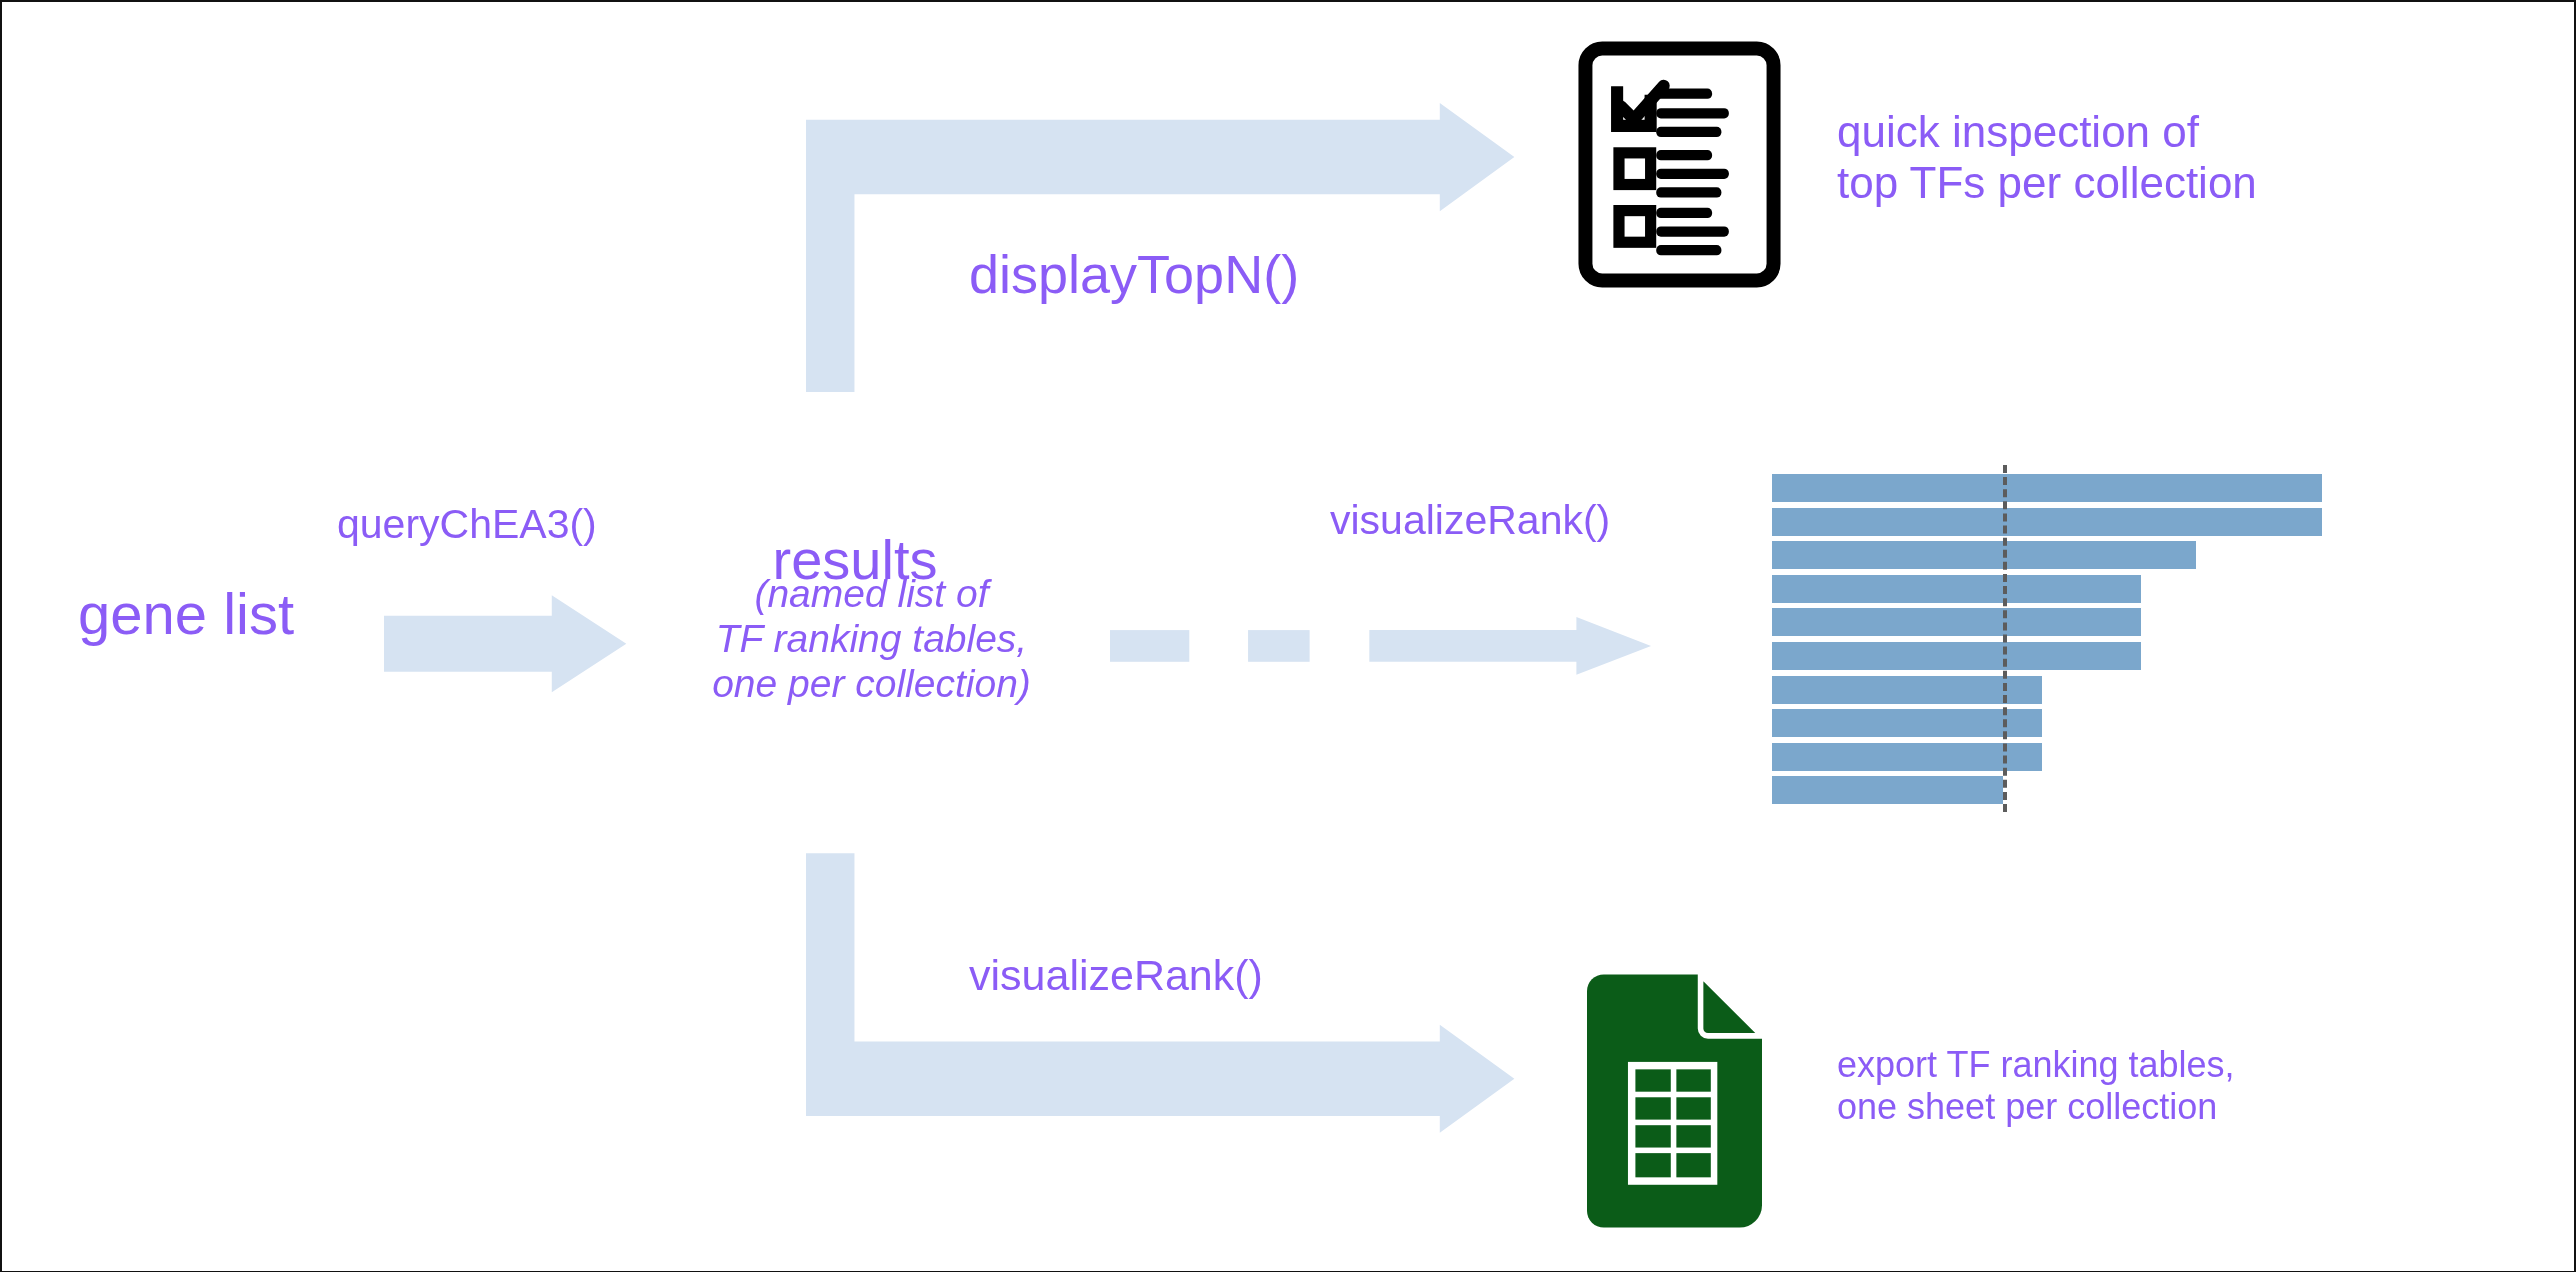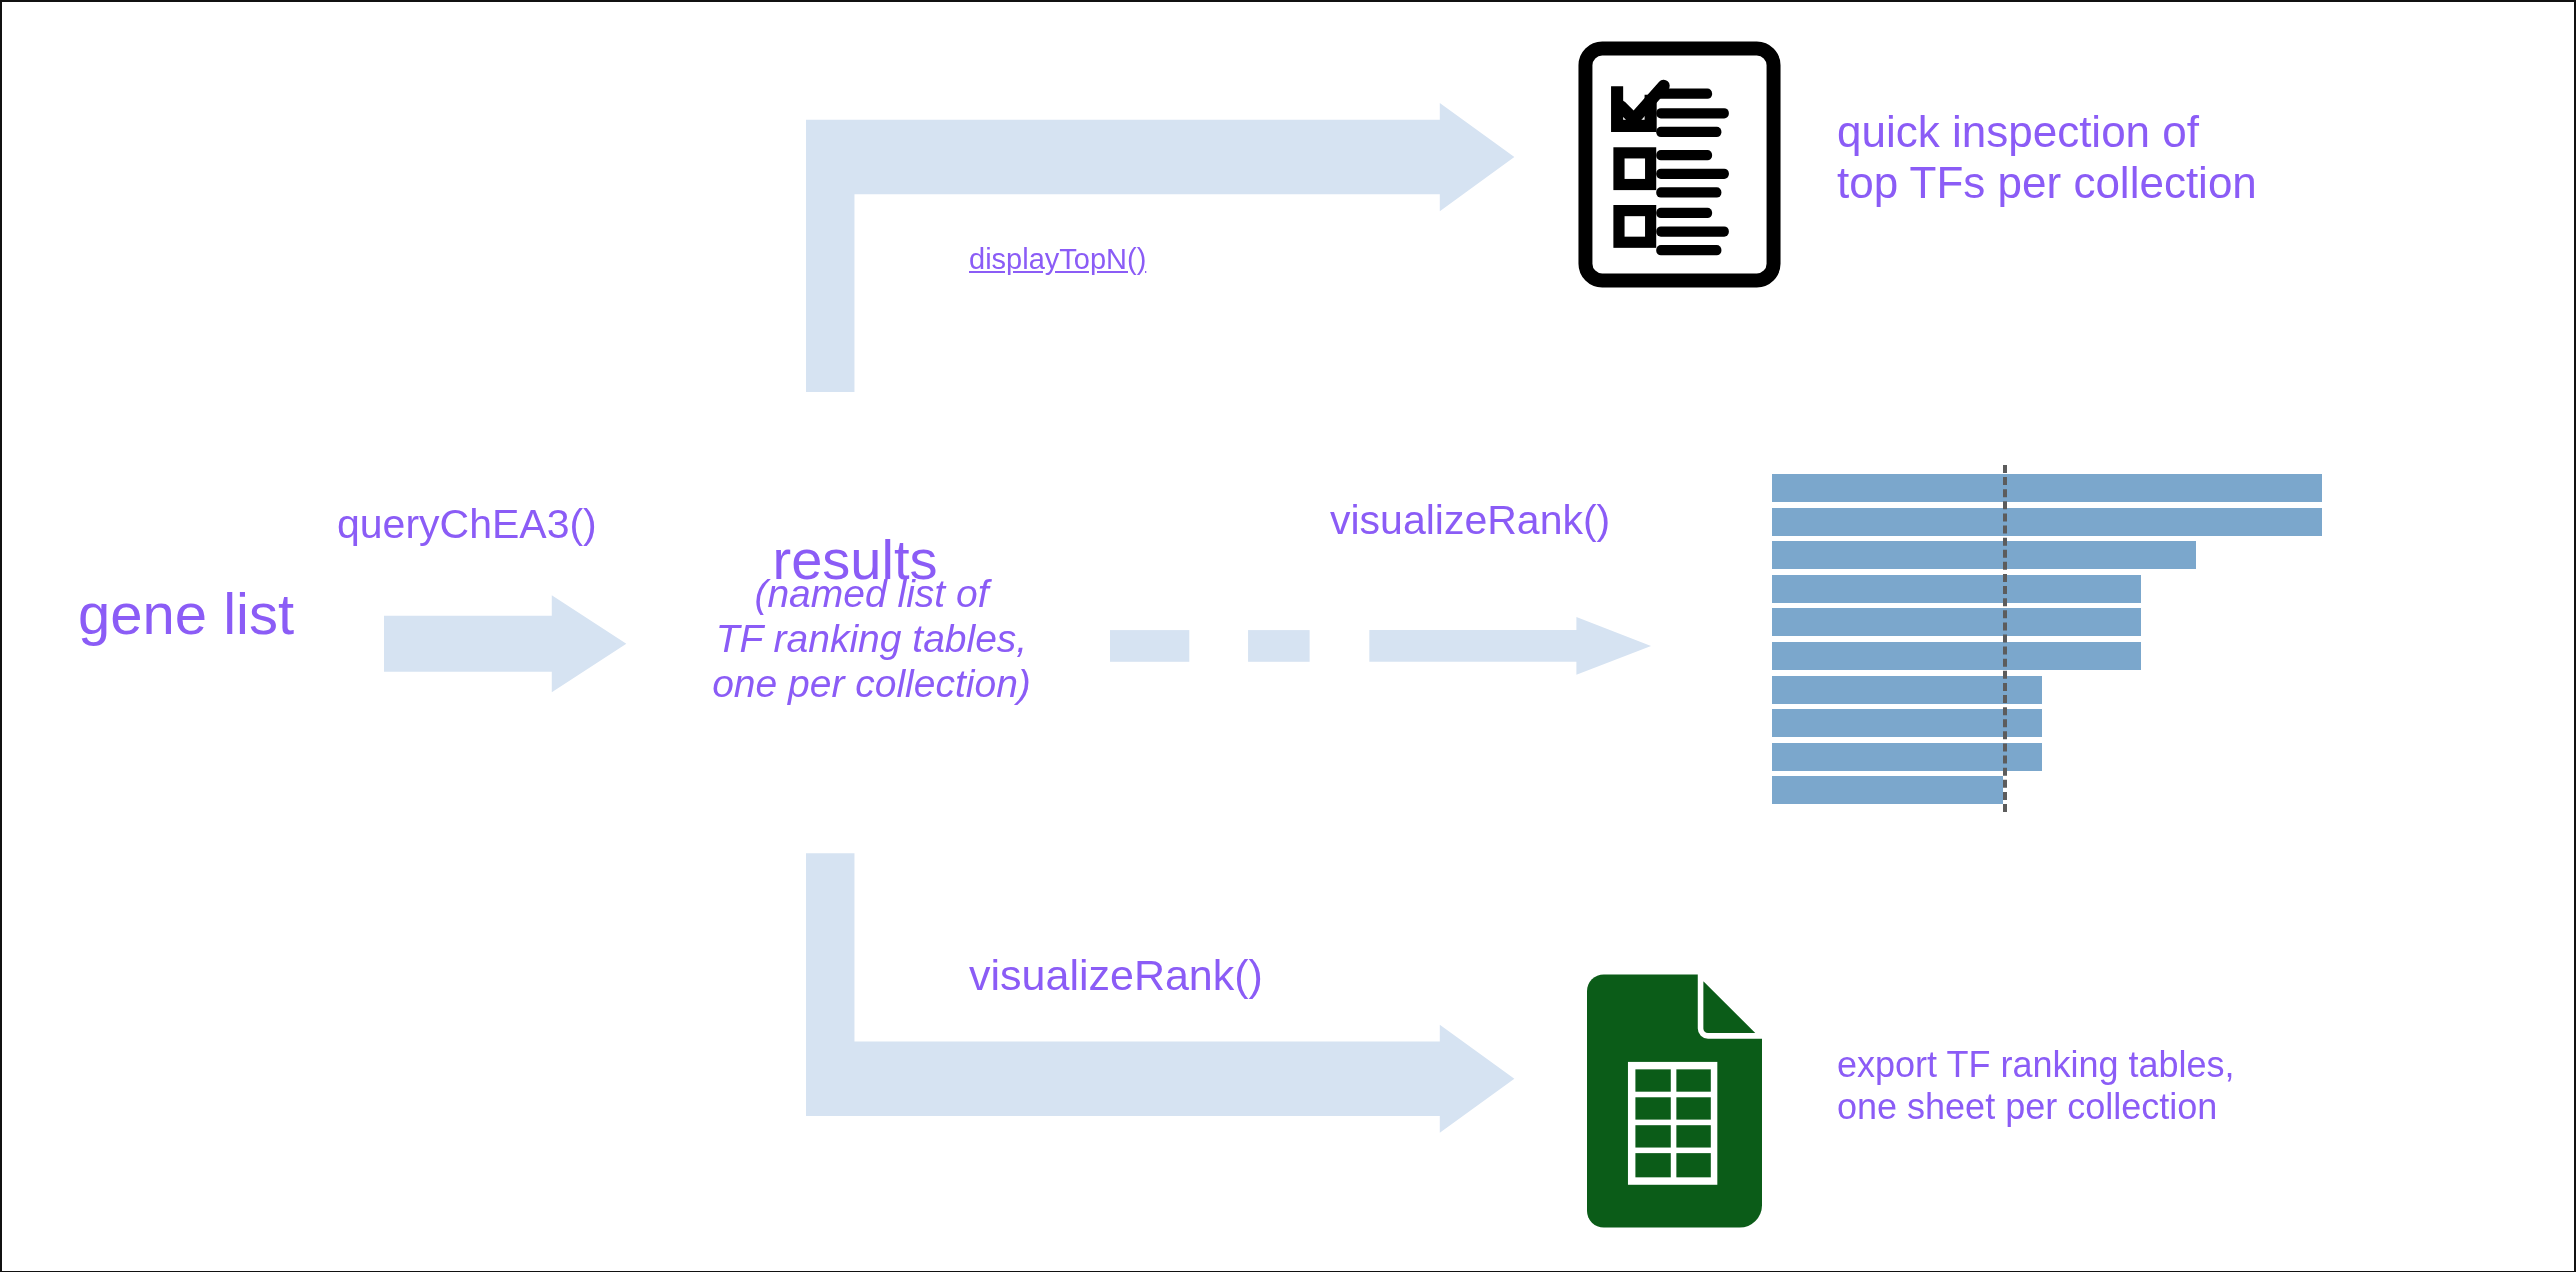--- a/index.html
+++ b/index.html
@@ -49,22 +49,21 @@
     text-align: center;
     font-style: italic;
   }
   #visualize-label {
     left: 1328px; top: 495px;
     font-size: 41px;
     text-align: right;
   }
   #displaytopn-label {
     left: 967px; top: 241px;
-    font-size: 29px;
-    text-decoration: underline;
+    font-size: 54px;
   }
   #extractresults-label {
     left: 967px; top: 949px;
     font-size: 43px;
   }
   #checklist-caption {
     left: 1835px; top: 104px;
     font-size: 44px;
   }
   #export-caption {

